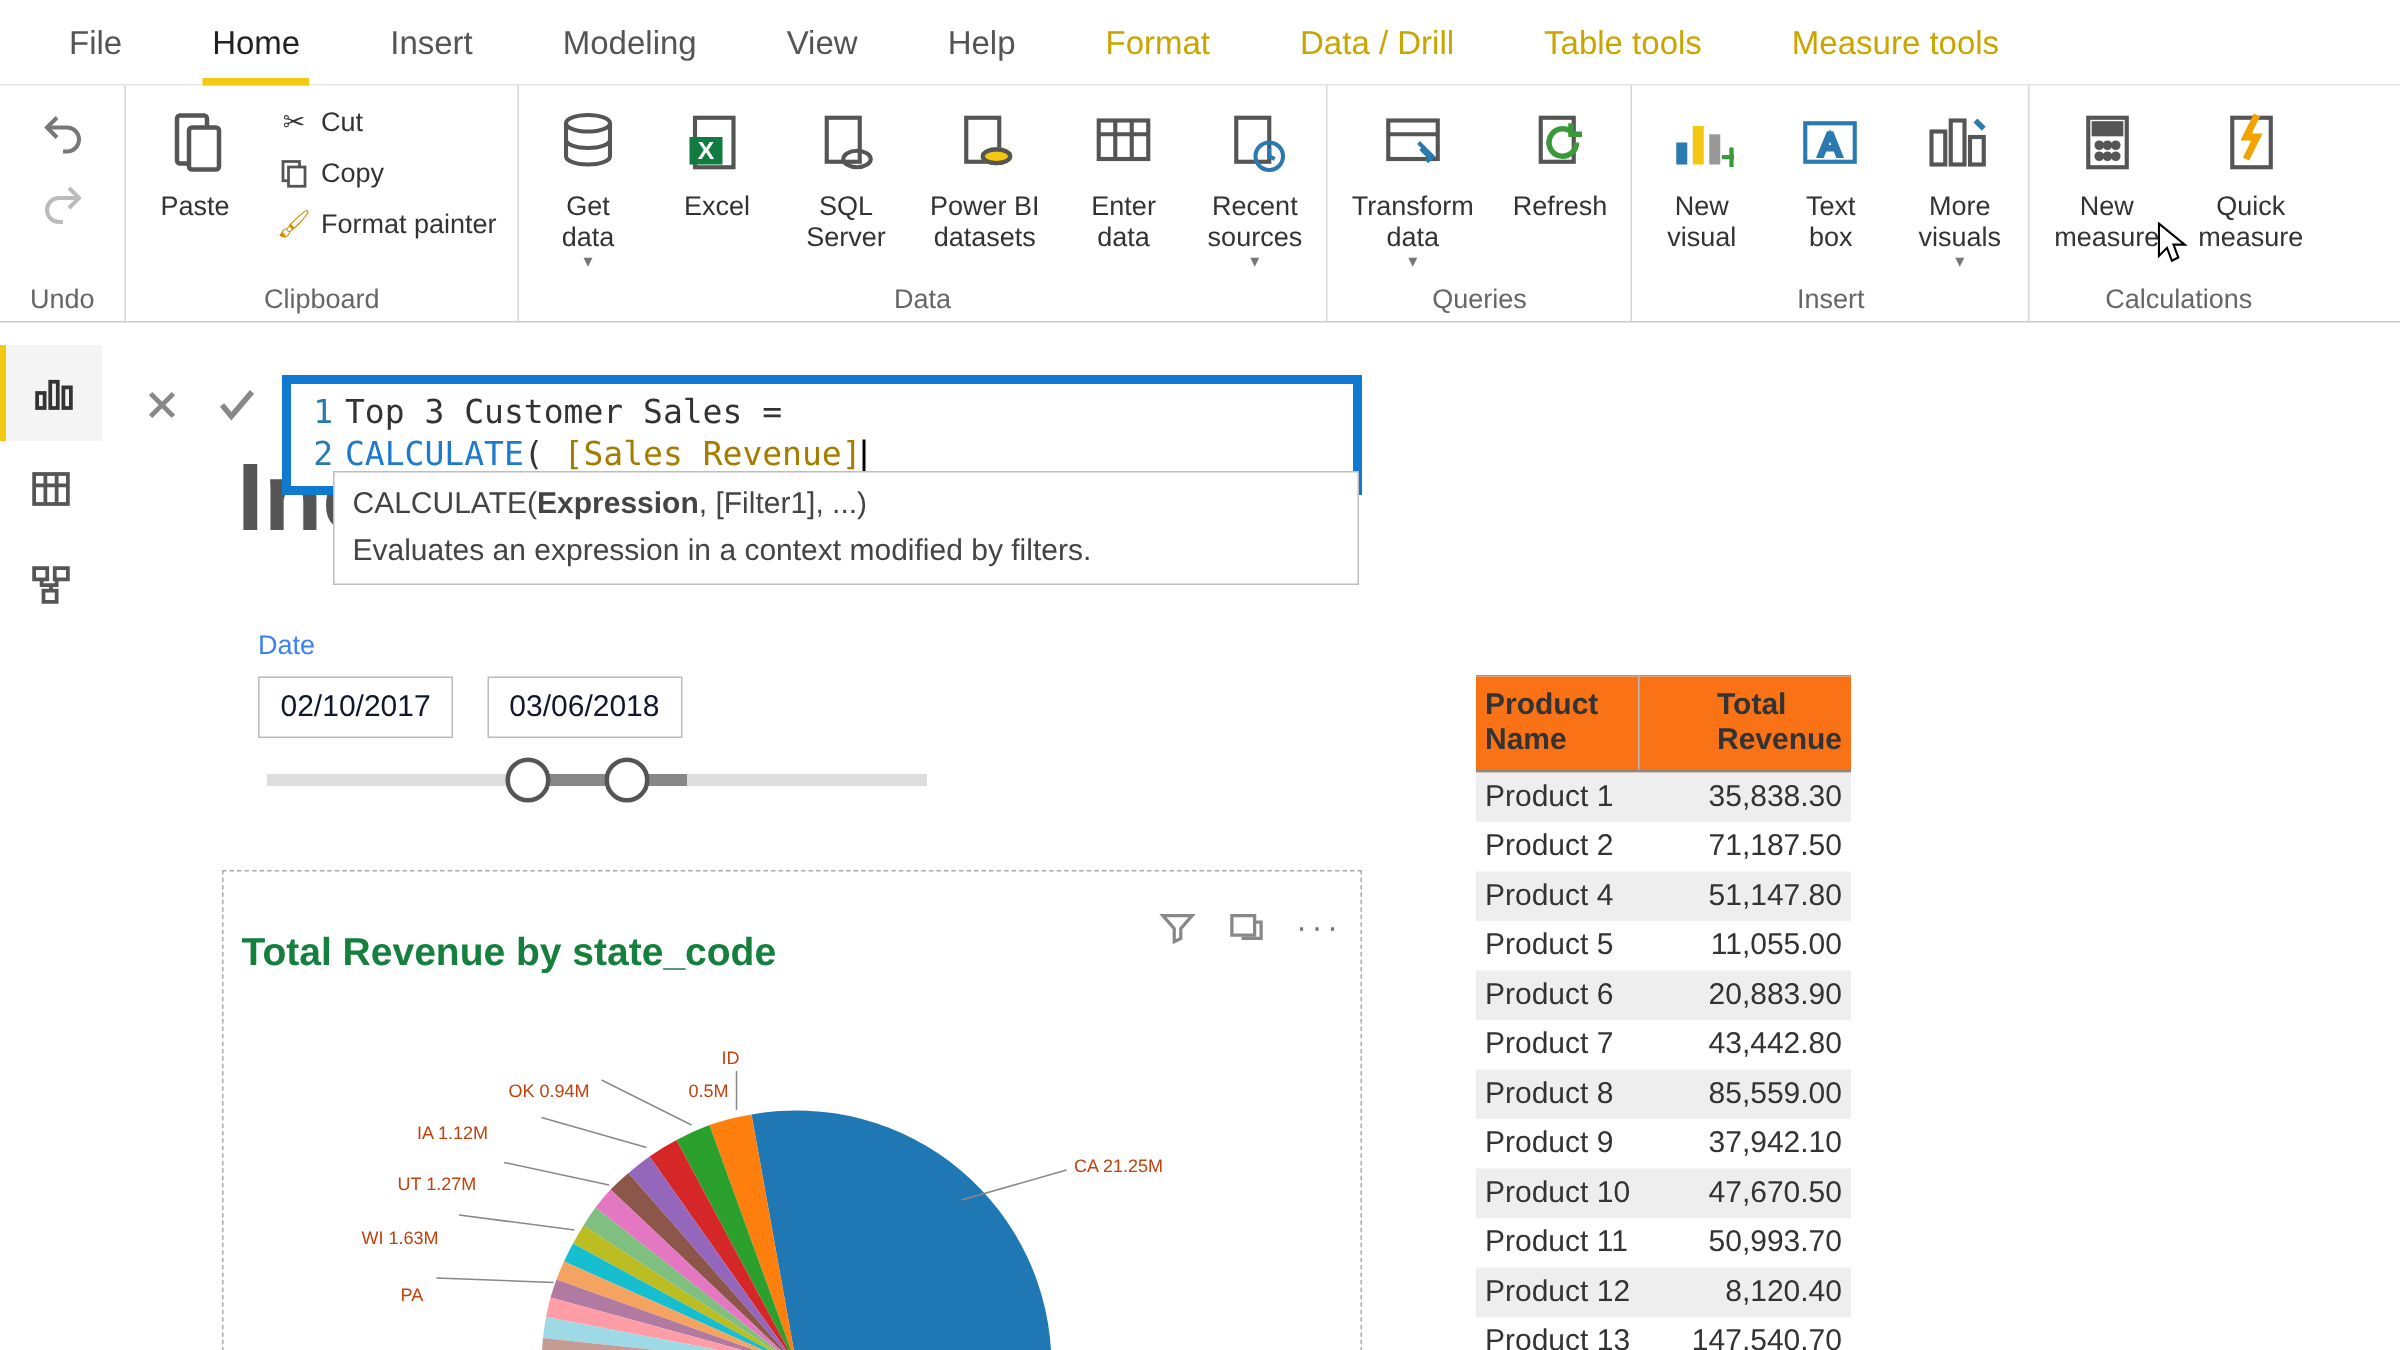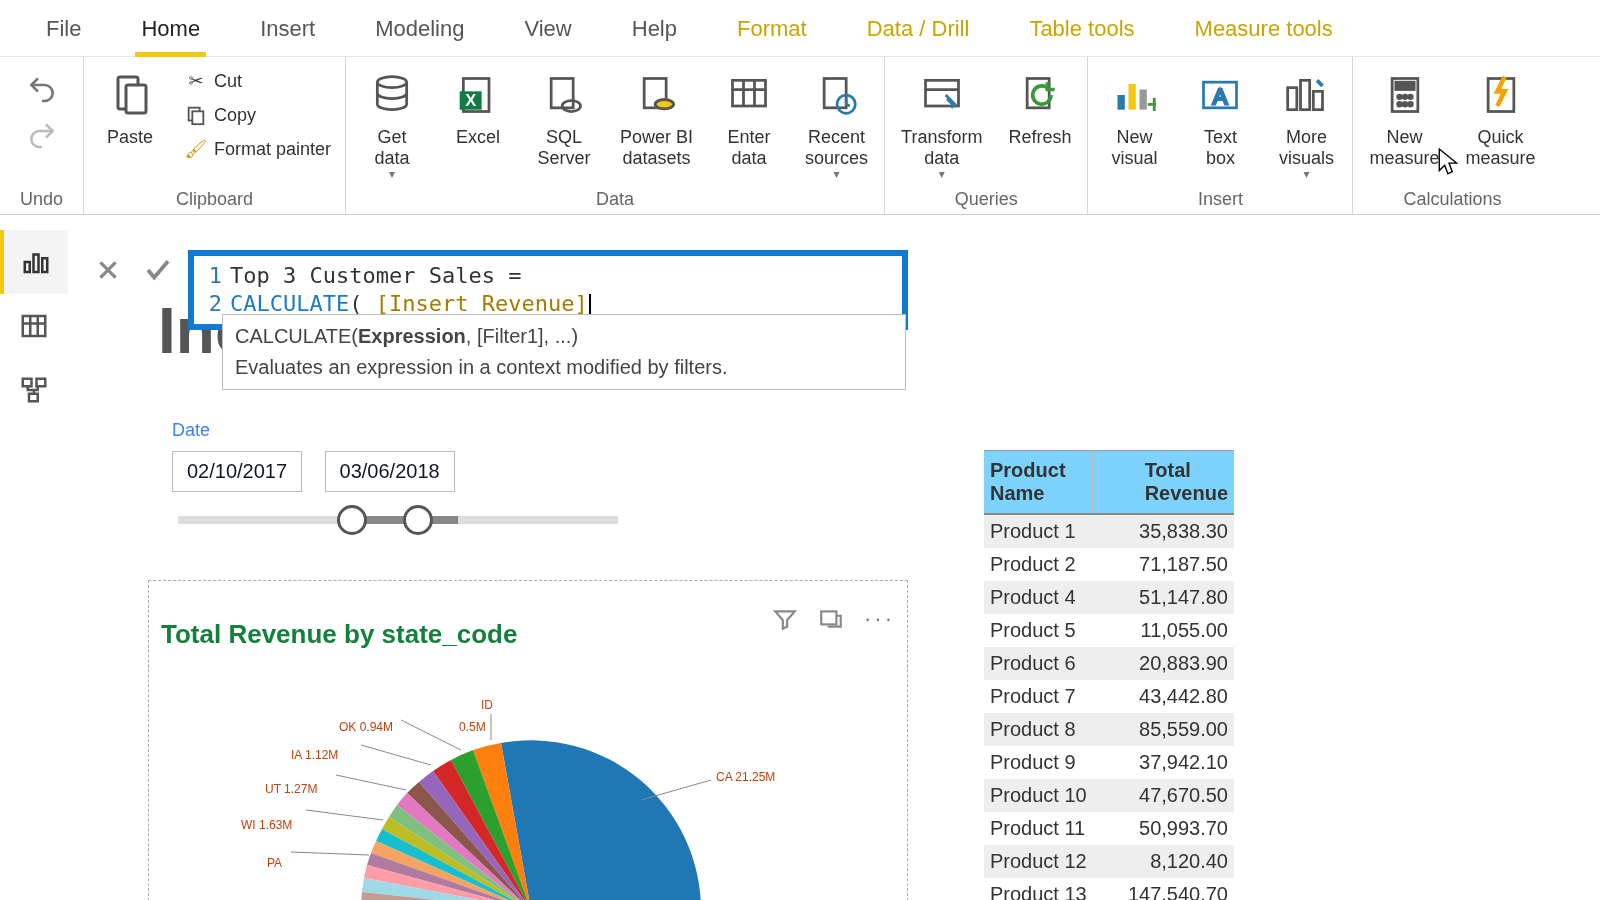--- a/index.html
+++ b/index.html
@@ -56,21 +56,21 @@
   
   .pie-card { position:absolute; left:148px; top:580px; width:760px; border:1px dashed #aaa; padding:10px 12px 0 12px; }
   .pie-card .title-row { display:flex; align-items:center; }
   .pie-card h3 { font-size:26px; font-weight:600; color:#15803d; flex:1;margin-top:28px; }
   .pie-card .vbtns { display:flex; gap:20px; color:#777; }
   .pie-wrap { position:relative; width:740px; height:260px; }
   .pie-label { position:absolute; font-size:12px; color:#c2410c; white-space:nowrap; }
   
   
   .tbl { position:absolute; left:984px; top:450px; width:250px; font-size:20px; border-top:1px solid #999; }
-  .tbl .hdr { display:flex; font-weight:600; background:#7dd3fc; border-bottom:2px solid #888;gap:46px; }
+  .tbl .hdr { display:flex; font-weight:600; background:#f97316; border-bottom:2px solid #888;gap:46px; }
   .tbl .hdr .c1 { width:155px; padding:8px 6px; border-right:1px solid #bbb; }
   .tbl .hdr .c2 { flex:1; padding:8px 6px; }
   .tbl .row { display:flex; }
   .tbl .row:nth-child(odd) { background:#eee; }
   .tbl .row .c1 { width:155px; padding:5px 6px; }
   .tbl .row .c2 { flex:1; padding:5px 6px; text-align:right; }
   
   .cursor-arrow { position:absolute; left:1438px; top:148px; }
 </style>
 </head>
@@ -357,21 +357,21 @@
         <path d="M4 12l5 6L20 5"></path>
       </svg>
     </div>
   <div class="dax-box">
     <div class="dax-line">
       <span class="gutter">1</span>
       <span>Top 3 Customer Sales =</span>
     </div>
     <div class="dax-line">
       <span class="gutter">2</span>
-      <span><span class="kw-func">CALCULATE</span><span>( </span><span class="kw-ref">[Insert Revenue]</span><span class="cursor"></span></span>
+      <span><span class="kw-func">CALCULATE</span><span>( </span><span class="kw-ref">[Sales Revenue]</span><span class="cursor"></span></span>
     </div>
     <div class="tooltip">
       <div class="sig"><span>CALCULATE(</span><b>Expression</b><span>, [Filter1], ...)</span></div>
       <div>Evaluates an expression in a context modified by filters.</div>
     </div>
   </div>
 </div>
 
 <div class="date-slicer">
   <div class="lbl">Date</div>
@@ -422,21 +422,21 @@
         <line x1="-100" y1="-145" x2="-170" y2="-165" stroke="#888"></line>
         <line x1="-125" y1="-120" x2="-195" y2="-135" stroke="#888"></line>
         <line x1="-148" y1="-90" x2="-225" y2="-100" stroke="#888"></line>
         <line x1="-162" y1="-55" x2="-240" y2="-58" stroke="#888"></line>
       </g>
     </svg>
     <span class="pie-label" style="left:555px; top:120px;">CA 21.25M</span>
     <span class="pie-label" style="left:320px; top:48px;">ID</span>
     <span class="pie-label" style="left:298px; top:70px;">0.5M</span>
     <span class="pie-label" style="left:178px; top:70px;">OK 0.94M</span>
-    <span class="pie-label" style="left:130px; top:98px;text-align:right;">IA 1.12M</span>
+    <span class="pie-label" style="left:117px; top:98px;text-align:right;">IA 1.12M</span>
     <span class="pie-label" style="left:104px; top:132px;">UT 1.27M</span>
     <span class="pie-label" style="left:80px; top:168px;">WI 1.63M</span>
     <span class="pie-label" style="left:106px; top:206px;">PA</span>
   </div>
 </div>
 
 <div class="tbl">
   <div class="hdr">
     <div class="c1">Product Name</div>
     <div class="c2">Total Revenue</div>

